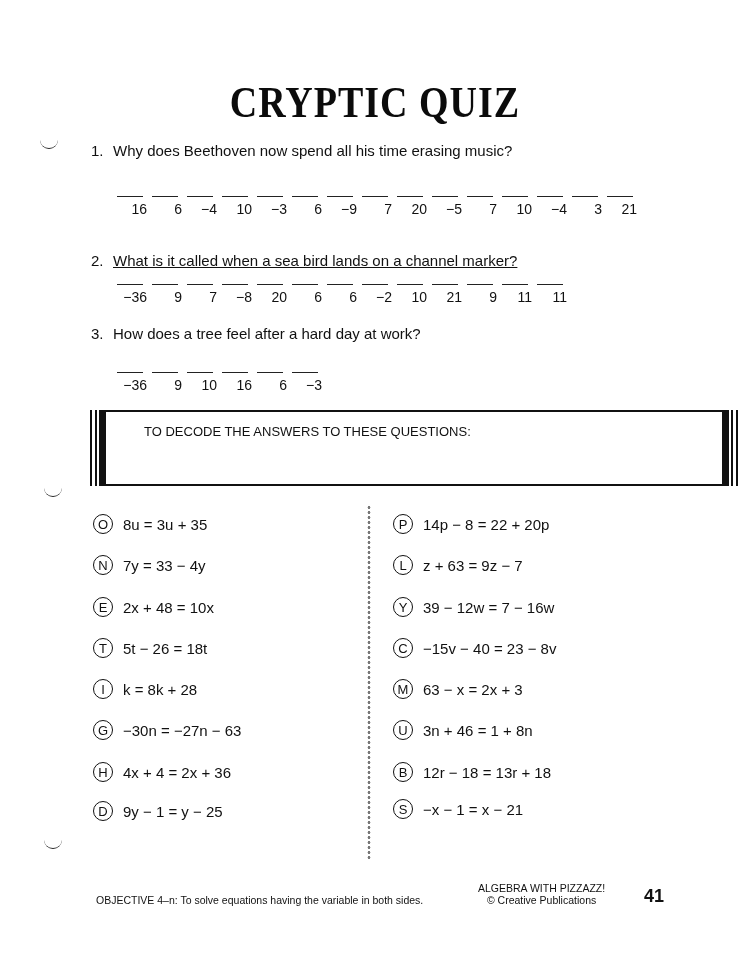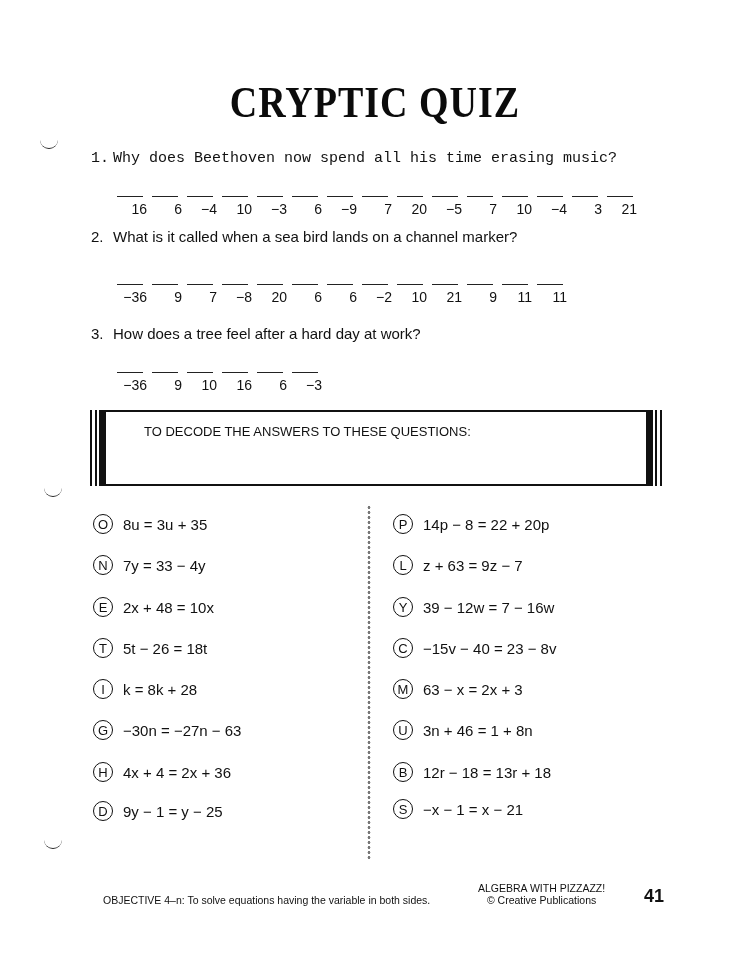--- a/index.html
+++ b/index.html
@@ -12,74 +12,74 @@
     font-family: "Liberation Serif", "DejaVu Serif", serif; font-weight: bold;
     font-size: 38px; letter-spacing: 1px; transform: scaleY(1.15); color: #0b0b0b;
   }
   .mark { position: absolute; width: 18px; height: 8px; border-bottom: 1.5px solid #222; border-radius: 0 0 14px 14px; }
   .question { position: absolute; left: 91px; font-size: 15px; }
   .question .num { display: inline-block; width: 22px; }
   .blanks { position: absolute; left: 112px; display: flex; }
   .blank { width: 35px; text-align: right; font-size: 14px; margin-right: 0px; }
   .blank .line { display: block; width: 26px; margin: 0 auto 4px auto; border-top: 1.3px solid #222; }
   .box {
-    position: absolute; left: 90px; top: 410px; width: 572px; height: 76px;
+    position: absolute; left: 90px; top: 410px; width: 648px; height: 76px;
     border-top: 2px solid #111; border-bottom: 2px solid #111; box-sizing: border-box;
   }
   .bars { position: absolute; top: -2px; bottom: -2px; width: 16px; }
   .bars.left { left: 0; background: linear-gradient(to right, #111 0 2px, #fff 2px 5px, #111 5px 7px, #fff 7px 9px, #111 9px 16px); }
   .bars.right { right: 0; background: linear-gradient(to left, #111 0 2px, #fff 2px 5px, #111 5px 7px, #fff 7px 9px, #111 9px 16px); }
   .box .head { position: absolute; left: 54px; top: 12px; font-size: 13px; }
   .box .body { position: absolute; left: 54px; top: 34px; width: 480px; font-size: 12.5px; line-height: 15px; }
   .divider {
     position: absolute; left: 366px; top: 505px; width: 6px; height: 355px;
     background-image: radial-gradient(circle, #777 1.3px, transparent 1.6px);
     background-size: 6px 5px; background-repeat: repeat-y;
   }
   .eq { position: absolute; display: flex; align-items: center; font-size: 15px; }
   .circle {
     width: 20px; height: 20px; border: 1.5px solid #111; border-radius: 50%;
     display: flex; align-items: center; justify-content: center; font-size: 13px;
     margin-right: 10px; box-sizing: border-box;
   }
-  .footer-obj { position: absolute; left: 96px; top: 894px; font-size: 10.5px; margin-left: 7px; }
+  .footer-obj { position: absolute; left: 96px; top: 894px; font-size: 10.5px; }
   .footer-brand { position: absolute; left: 478px; top: 882px; font-size: 10.5px; text-align: center; line-height: 12px; }
   .pagenum { position: absolute; left: 644px; top: 886px; font-size: 18px; font-weight: bold; }
 </style>
 </head>
 <body>
 
 <div class="title">CRYPTIC QUIZ</div>
 
 <div class="mark" style="left:40px;top:140px;"></div>
 <div class="mark" style="left:44px;top:488px;"></div>
 <div class="mark" style="left:44px;top:840px;"></div>
 
-<div class="question" style="top:150px;font-family:Liberation Mono, monospace;">
+<div class="question" style="top:142px;">
   <span class="num">1.</span><span>Why does Beethoven now spend all his time erasing music?</span>
 </div>
 <div class="blanks" style="top:196px;">
   <div class="blank"><span class="line"></span><span>16</span></div>
   <div class="blank"><span class="line"></span><span>6</span></div>
   <div class="blank"><span class="line"></span><span>−4</span></div>
   <div class="blank"><span class="line"></span><span>10</span></div>
   <div class="blank"><span class="line"></span><span>−3</span></div>
   <div class="blank"><span class="line"></span><span>6</span></div>
   <div class="blank"><span class="line"></span><span>−9</span></div>
   <div class="blank"><span class="line"></span><span>7</span></div>
   <div class="blank"><span class="line"></span><span>20</span></div>
   <div class="blank"><span class="line"></span><span>−5</span></div>
   <div class="blank"><span class="line"></span><span>7</span></div>
   <div class="blank"><span class="line"></span><span>10</span></div>
   <div class="blank"><span class="line"></span><span>−4</span></div>
   <div class="blank"><span class="line"></span><span>3</span></div>
   <div class="blank"><span class="line"></span><span>21</span></div>
 </div>
 
-<div class="question" style="top:228px;">
+<div class="question" style="top:252px;text-decoration:underline;">
   <span class="num">2.</span><span>What is it called when a sea bird lands on a channel marker?</span>
 </div>
 <div class="blanks" style="top:284px;">
   <div class="blank"><span class="line"></span><span>−36</span></div>
   <div class="blank"><span class="line"></span><span>9</span></div>
   <div class="blank"><span class="line"></span><span>7</span></div>
   <div class="blank"><span class="line"></span><span>−8</span></div>
   <div class="blank"><span class="line"></span><span>20</span></div>
   <div class="blank"><span class="line"></span><span>6</span></div>
   <div class="blank"><span class="line"></span><span>6</span></div>

